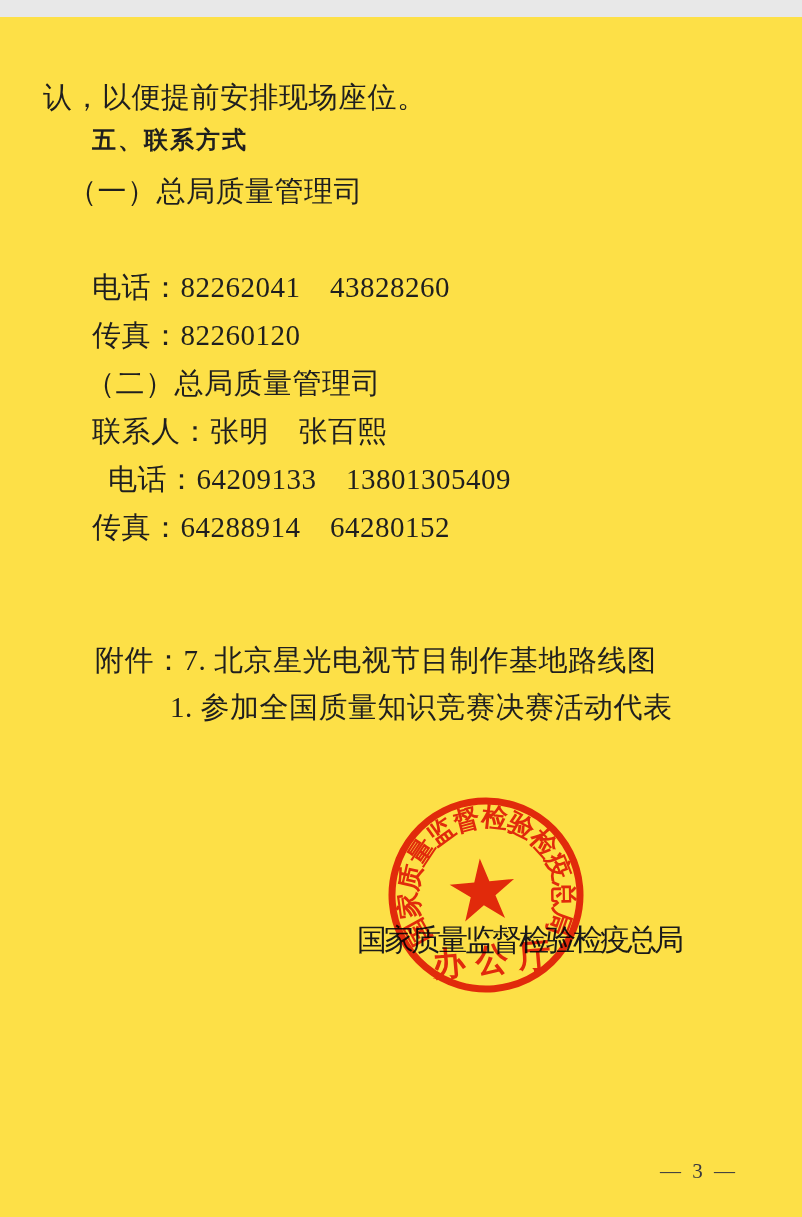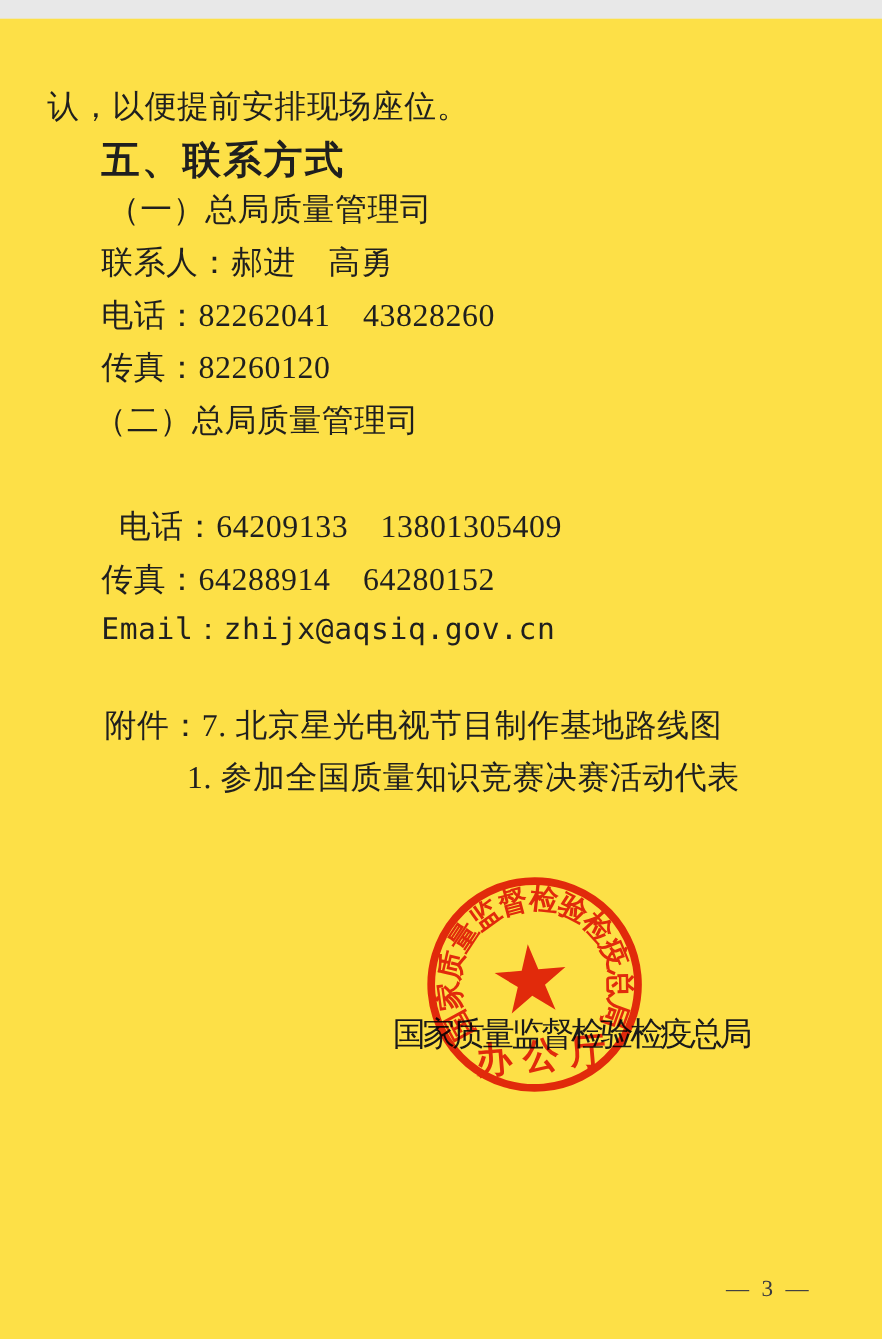--- a/index.html
+++ b/index.html
@@ -22,24 +22,24 @@
     font-size: 29px;
     line-height: 1.15;
     letter-spacing: 0.5px;
     white-space: nowrap;
   }
   .intro    { top: 64px;  left: 43px; }
   .heading  {
     top: 109px; left: 92px;
     font-family: "Liberation Sans", "DejaVu Sans", sans-serif;
     font-weight: 700;
-    font-size: 35px;
+    font-size: 24px;
     letter-spacing: 2px;
   }
-  .c0-title { top: 158px; left: 98px; }
+  .c0-title { top: 158px; left: 68px; }
   .c0-l0    { top: 206px; left: 92px; }
   .c0-l1    { top: 254px; left: 92px; }
   .c0-l2    { top: 302px; left: 92px; }
   .c1-title { top: 350px; left: 86px; }
   .c1-l0    { top: 398px; left: 92px; }
   .c1-l1    { top: 446px; left: 108px; }
   .c1-l2    { top: 494px; left: 92px; }
   .c1-l3    {
     top: 540px; left: 92px;
     font-family: "DejaVu Sans Mono", "Liberation Mono", monospace;
@@ -86,28 +86,27 @@
 </head>
 <body>
 
 <div class="page">
 
   <div class="line intro">认，以便提前安排现场座位。</div>
 
   <div class="line heading">五、联系方式</div>
 
   <div class="line c0-title">（一）总局质量管理司</div>
-  <div class="line c0-l0">联系人：郝进　高勇</div>
   <div class="line c0-l1">电话：82262041　43828260</div>
   <div class="line c0-l2">传真：82260120</div>
 
   <div class="line c1-title">（二）总局质量管理司</div>
+  <div class="line c1-l0">联系人：张明　张百熙</div>
   <div class="line c1-l1">电话：64209133　13801305409</div>
   <div class="line c1-l2">传真：64288914　64280152</div>
-  <div class="line c1-l3">Email：zhijx@aqsiq.gov.cn</div>
 
   <div class="line attach-row">
     <span>附件：</span><span>7. 北京星光电视节目制作基地路线图</span>
   </div>
   <div class="line attach-2">1. 参加全国质量知识竞赛决赛活动代表</div>
 
   <div class="date-line">国家质量监督检验检疫总局</div>
 
   <div class="seal">
     <svg width="200" height="200" viewBox="0 0 200 200">

